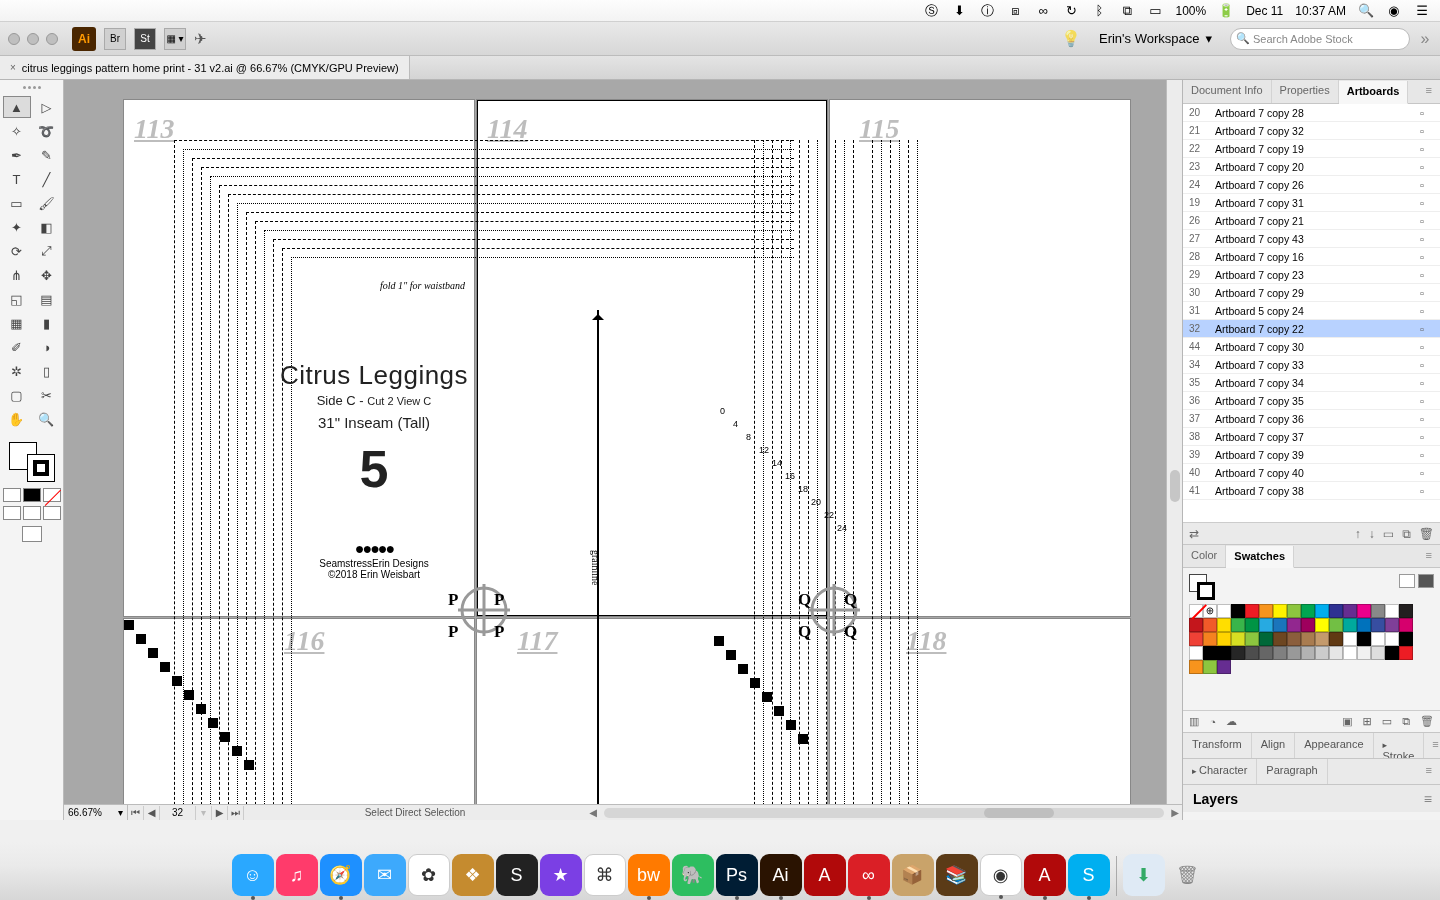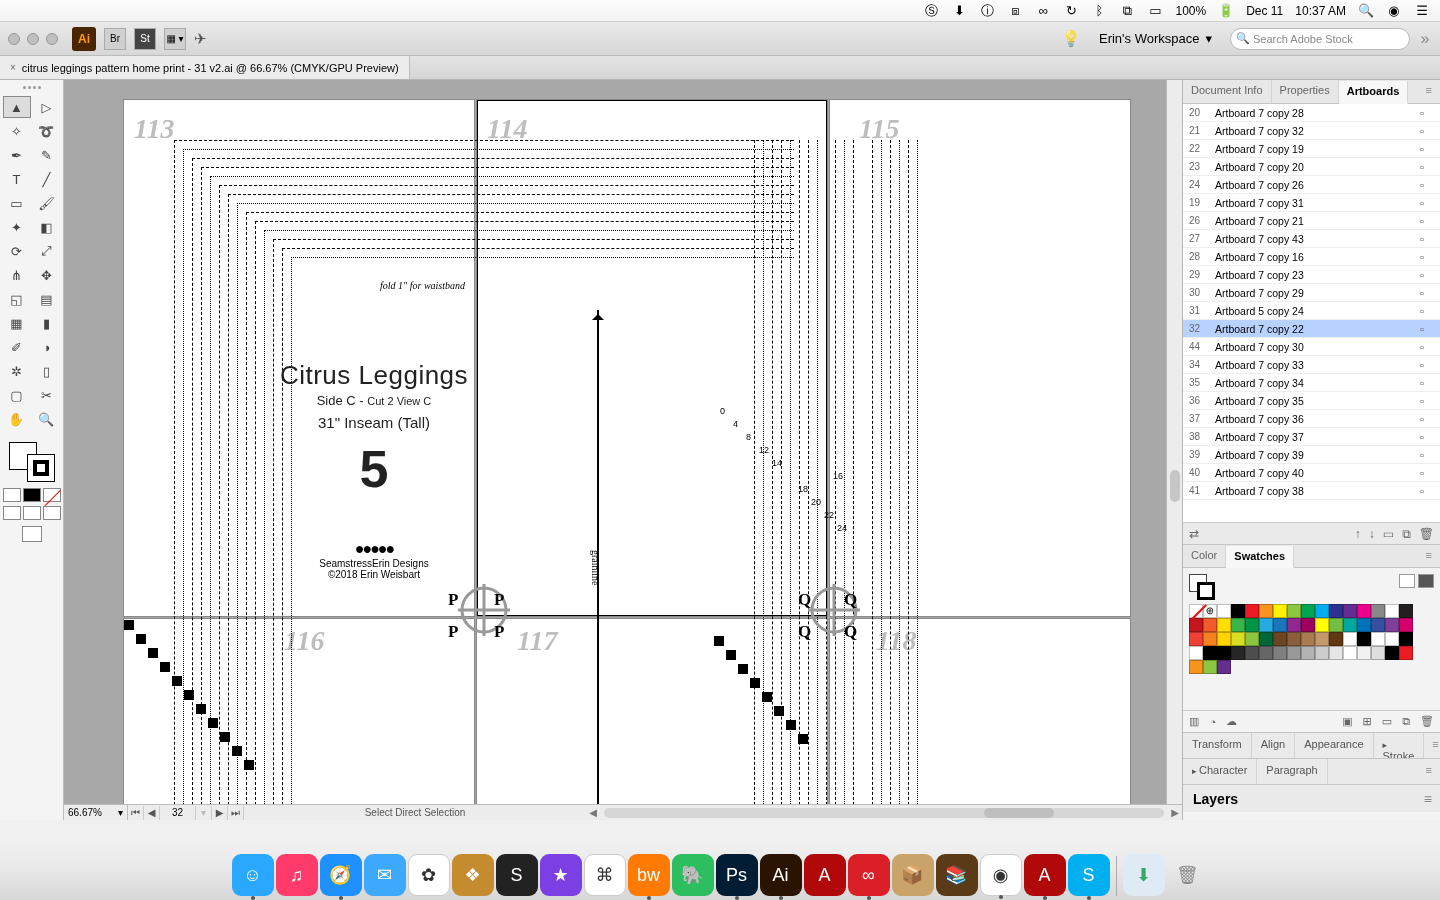--- a/index.html
+++ b/index.html
@@ -55,23 +55,23 @@
 
 .canvaswrap{ flex:1; position:relative; background:#a8a8a8; overflow:hidden;}
 .paper{ position:absolute; background:#fff; box-shadow:0 0 0 1px #888;}
 .paper.a{ left:60px; top:20px; width:350px; height:516px;} 
 .paper.b{ left:413px; top:20px; width:350px; height:516px;} 
 .paper.c{ left:766px; top:20px; width:300px; height:516px;} 
 .paper.d{ left:60px; top:539px; width:350px; height:240px;}
 .paper.e{ left:413px; top:539px; width:350px; height:240px;}
 .paper.f{ left:766px; top:539px; width:300px; height:240px;}
 .selbd{ position:absolute; left:413px; top:20px; width:350px; height:516px; border:1px solid #000; pointer-events:none;}
-.pgnum{ position:absolute; font:italic 600 28px Georgia,serif; color:#bdbdbd;}
+.pgnum{ position:absolute; font:italic 600 28px Georgia,serif; color:#bdbdbd;text-decoration:underline;}
 .pg113{left:70px;top:33px;} .pg114{left:423px;top:33px;} .pg115{left:795px;top:33px;}
-.pg116{left:220px;top:545px;} .pg117{left:453px;top:545px;} .pg118{left:812px;top:545px;}
+.pg116{left:220px;top:545px;} .pg117{left:453px;top:545px;} .pg118{left:842px;top:545px;}
 
 .patternlines{ position:absolute; left:70px; top:40px; width:780px; height:720px; pointer-events:none;}
 .patternlines .ring{ position:absolute; border-top:1.4px dashed #000; border-left:1.4px dashed #000;}
 
 .pattext{ position:absolute; left:180px; top:280px; width:260px; text-align:center; font-family:Georgia,serif; color:#222;}
 .pattext .t1{ font-size:26px; letter-spacing:.5px;}
 .pattext .t2{ font-size:13px; margin-top:2px;}
 .pattext .t2 .sm{font-size:11px;}
 .pattext .t3{ font-size:15px; margin-top:6px;}
 .pattext .big5{ font-size:52px; font-weight:600; margin-top:8px;}
@@ -320,21 +320,21 @@
       <div>©2018 Erin Weisbart</div>
     </div>
     <div class="grainarrow"></div>
     <div class="graintxt">grainline</div>
     <div class="sizes" id="sizelabels">
         <div style="position: absolute; left: 0px; top: 0px;">0</div>
         <div style="position: absolute; left: 13px; top: 13px;">4</div>
         <div style="position: absolute; left: 26px; top: 26px;">8</div>
         <div style="position: absolute; left: 39px; top: 39px;">12</div>
         <div style="position: absolute; left: 52px; top: 52px;">14</div>
-        <div style="position: absolute; left: 65px; top: 65px; margin-left: 48px;">16</div>
+        <div style="position: absolute; left: 65px; top: 65px;">16</div>
         <div style="position: absolute; left: 78px; top: 78px;">18</div>
         <div style="position: absolute; left: 91px; top: 91px;">20</div>
         <div style="position: absolute; left: 104px; top: 104px;">22</div>
         <div style="position: absolute; left: 117px; top: 117px;">24</div>
       </div>
     <div class="stretch">direction of greatest stretch</div>
 
     <div class="cross crossP">
       <svg viewBox="0 0 60 60">
           <circle cx="30" cy="30" r="22" fill="none" stroke="#999" stroke-width="3"></circle>

